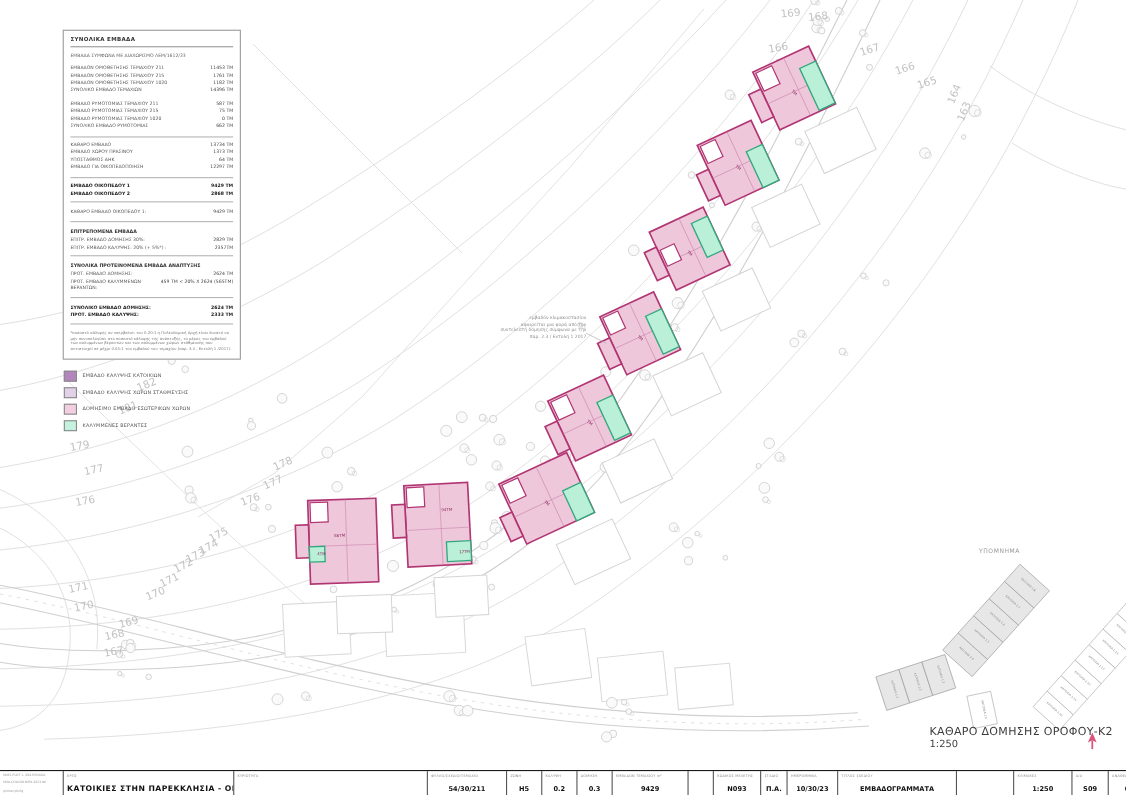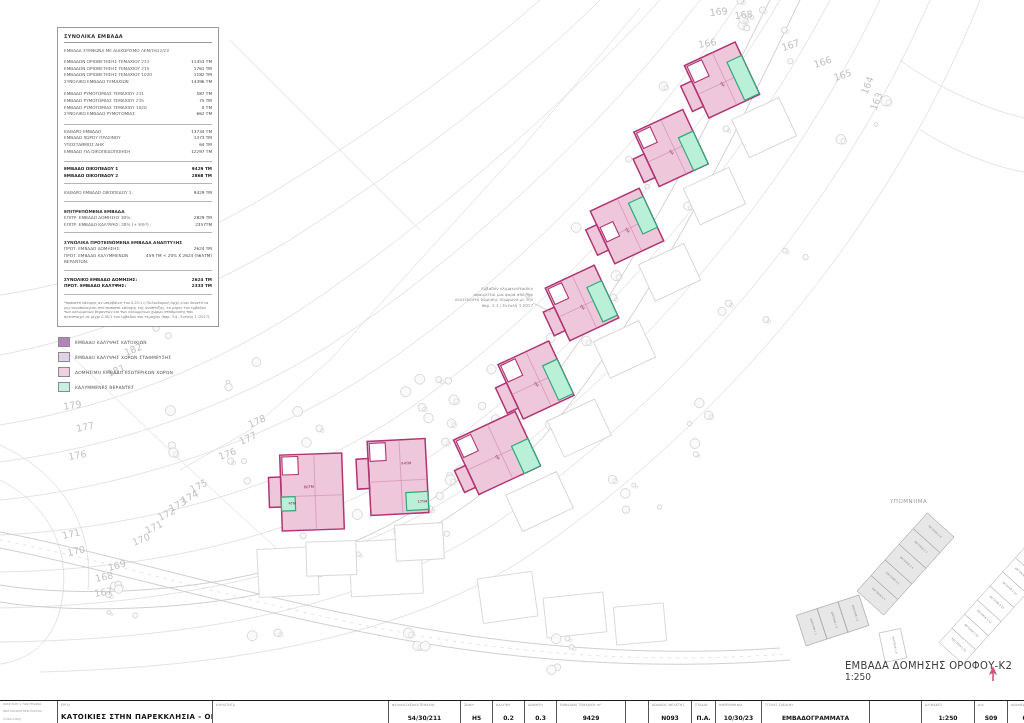--- a/index.html
+++ b/index.html
@@ -547,21 +547,21 @@
     </div>
 
   <div class="anno" id="anno">
       <div>εμβαδόν κλιμακοστασίου</div>
       <div>αφαιρείται μια φορά από τον</div>
       <div>συντελεστή δόμησης σύμφωνα με την</div>
       <div>παρ. 2.3 / Εντολή 1 2017</div>
     </div>
 
   <div class="plan-title-wrap">
-    <div class="plan-title">ΕΜΒΑΔΑ ΔΟΜΗΣΗΣ ΟΡΟΦΟΥ-Κ2</div>
+    <div class="plan-title">ΚΑΘΑΡΟ ΔΟΜΗΣΗΣ ΟΡΟΦΟΥ-Κ2</div>
     <div class="plan-scale">1:250</div>
   </div>
   <svg class="north" width="10" height="16">
     <polygon points="5,0 9,9 5,7 1,9" fill="#d9537a"></polygon>
     <rect x="4.2" y="7" width="1.6" height="8" fill="#d9537a"></rect>
   </svg>
 
   <div class="titlebar" id="titlebar">
       <div class="tb-cell nosep" style="width: 57px;">
         <div class="tb-print">N063-PLOT 1- S09-EMVADA</div>

